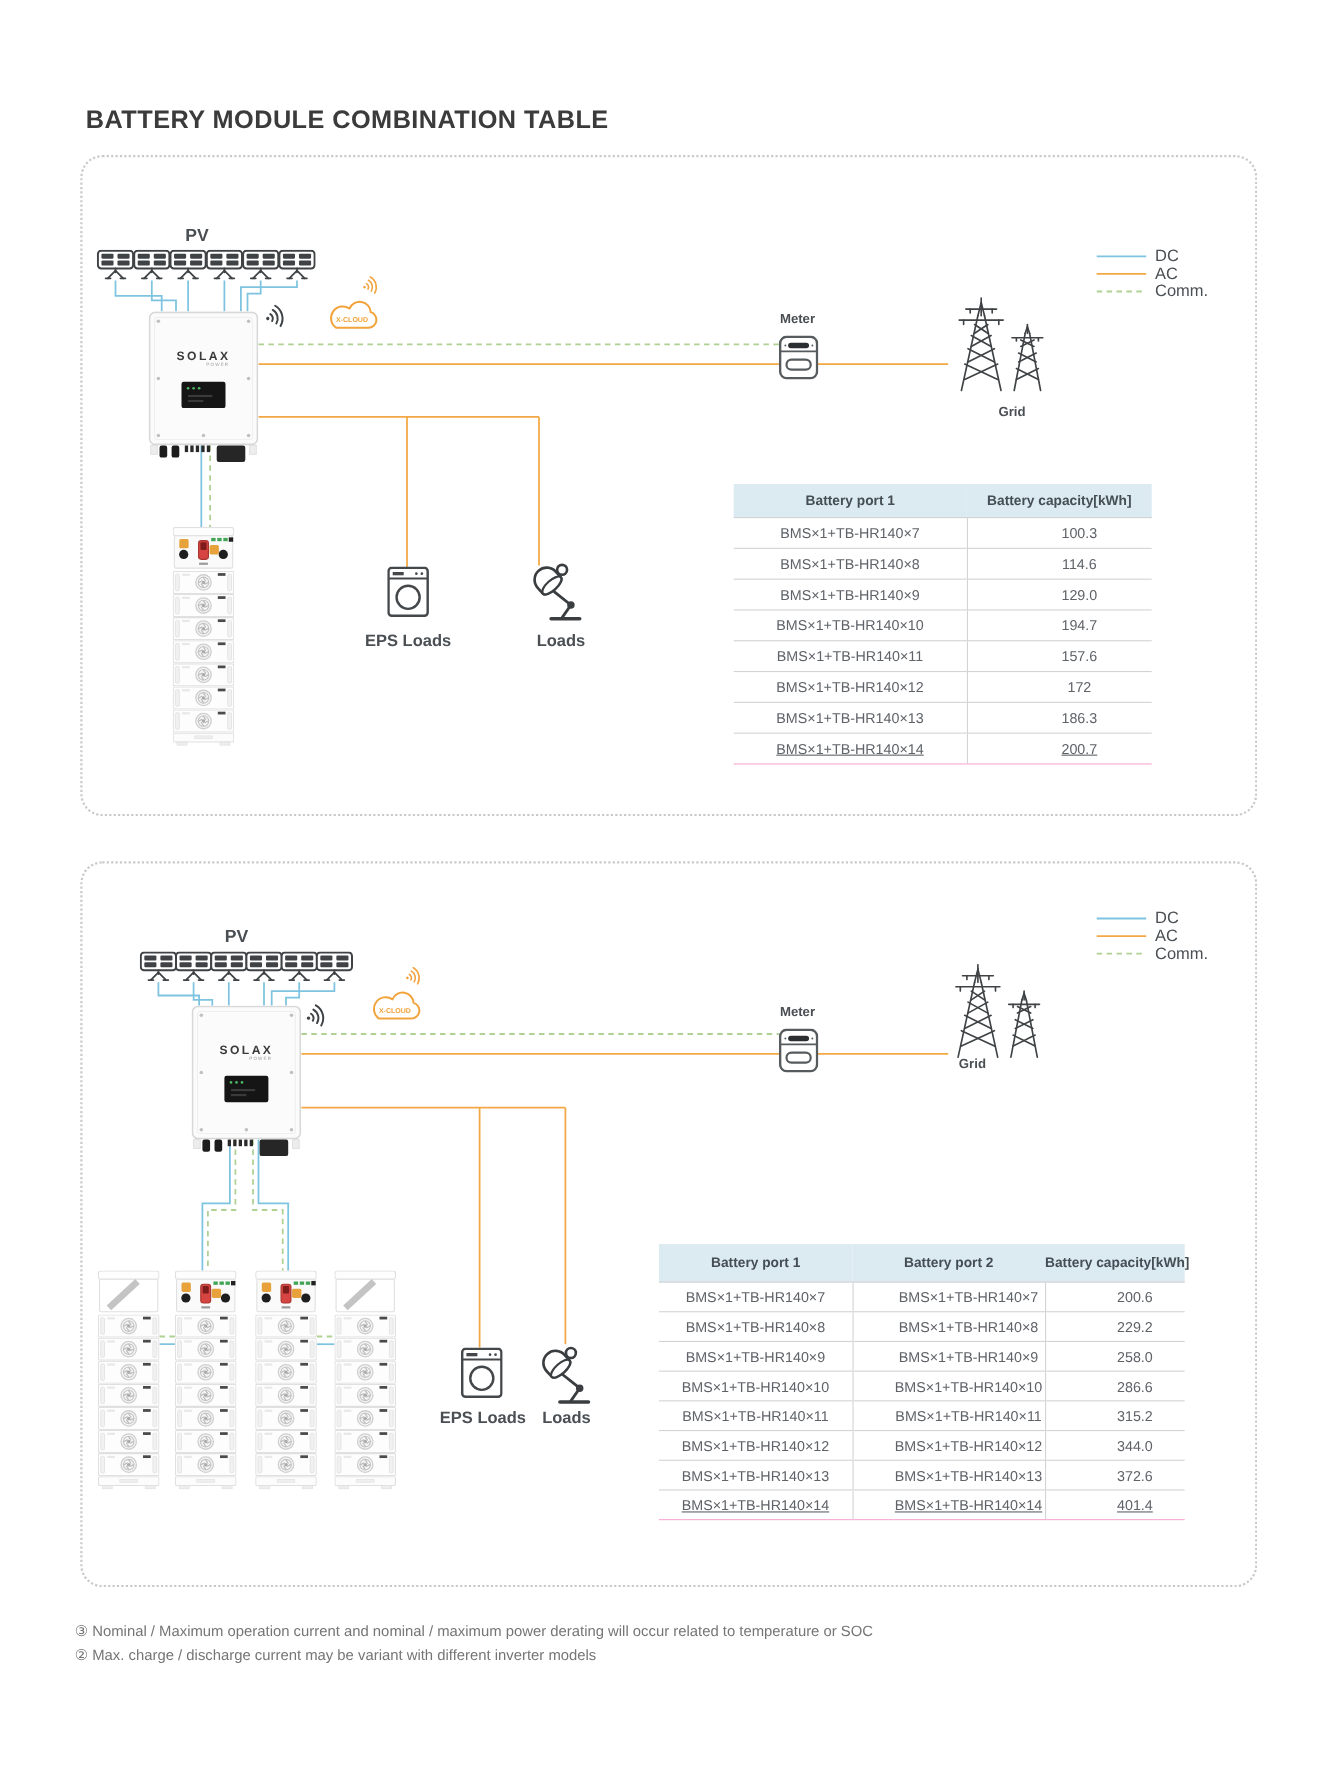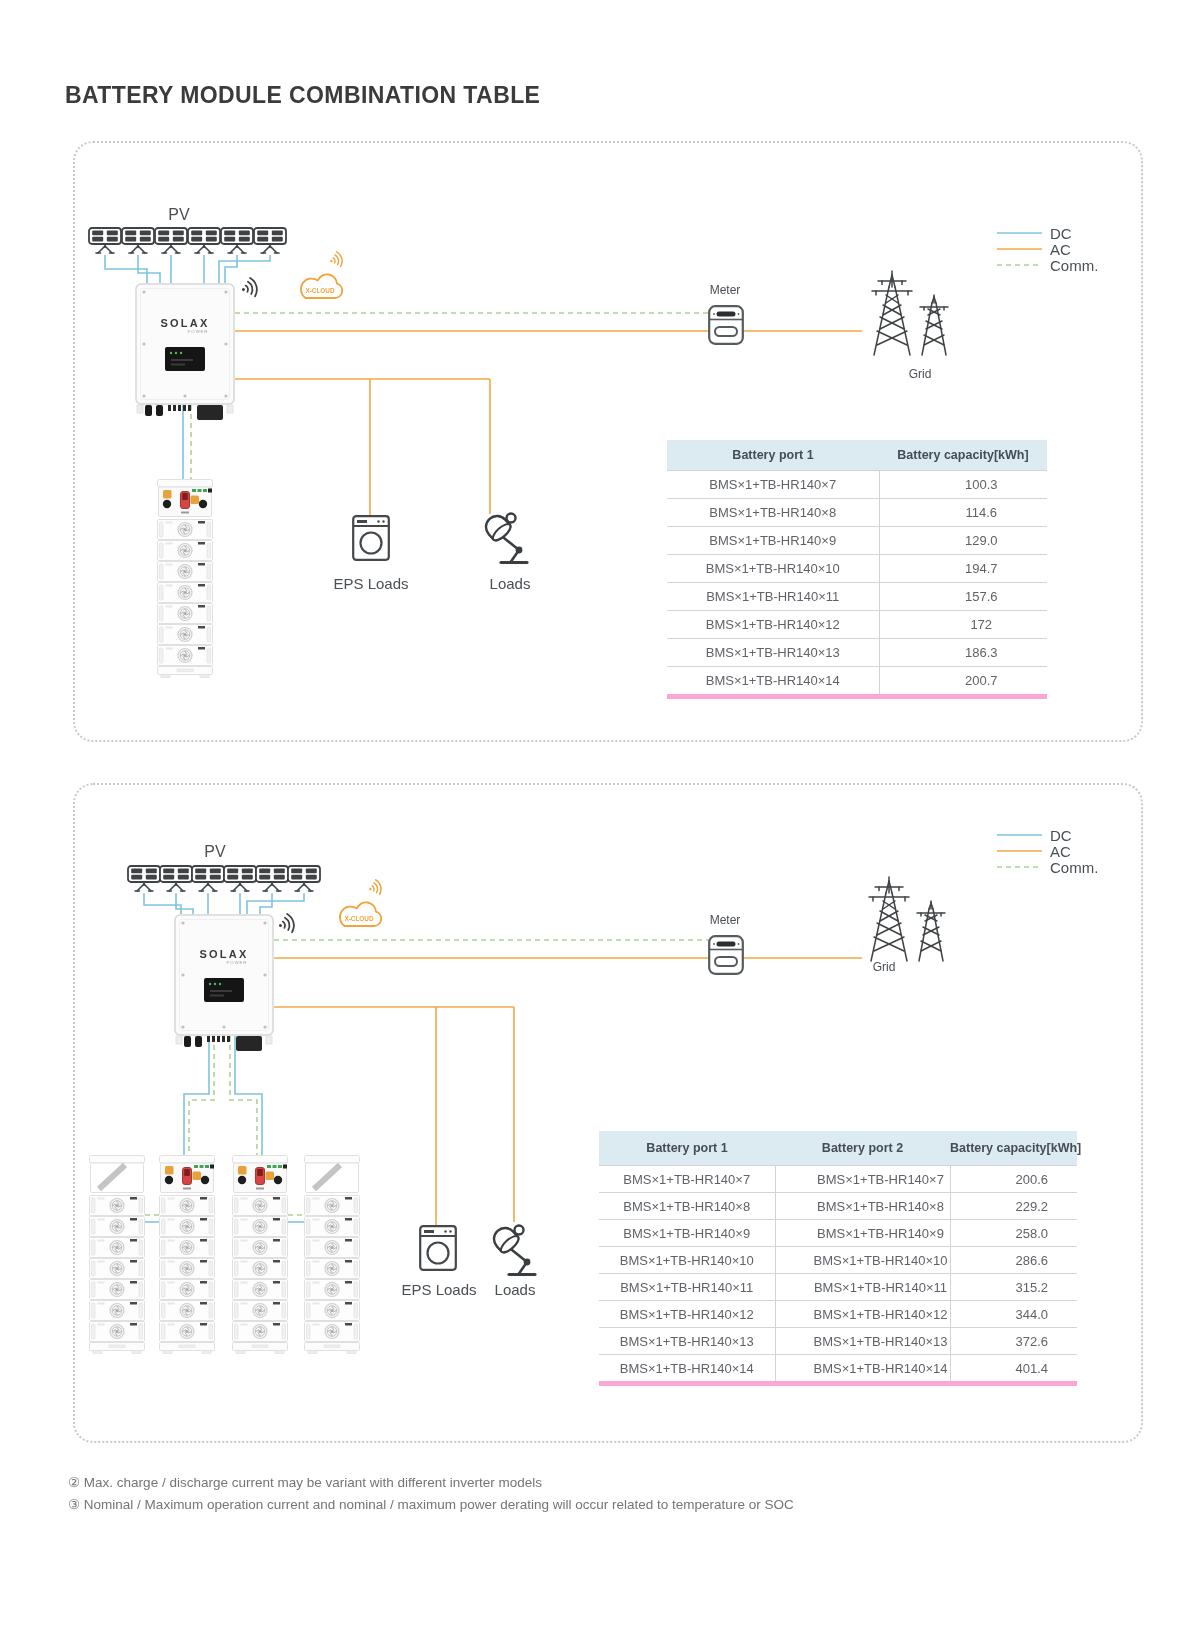--- a/index.html
+++ b/index.html
@@ -1,37 +1,37 @@
 <!DOCTYPE html>
 <html><head>
 <meta charset="utf-8">
 <style>
   html,body{margin:0;padding:0;background:#ffffff;}
   .page{position:relative;width:1200px;height:1628px;background:#fff;overflow:hidden;
         font-family:"Liberation Sans", sans-serif;}
-  .title{position:absolute;left:65px;top:82px;margin:0;font-size:23px;font-weight:600;
+  .title{position:absolute;left:65px;top:82px;margin:13px;font-size:23px;font-weight:600;
          letter-spacing:0.4px;color:#3b3b3b;}
   .panel{position:absolute;border:2px dotted #c9c9c9;border-radius:20px;}
   #panel1{left:73px;top:141px;width:1066px;height:597px;}
   #panel2{left:73px;top:783px;width:1066px;height:656px;}
   .art{position:absolute;left:0;top:0;}
-  .label{position:absolute;transform:translate(-50%,-50%);color:#4a4f54;white-space:nowrap;}
+  .label{position:absolute;transform:translate(-50%,-50%);color:#4a4f54;white-space:nowrap;font-weight:bold;}
   .lbl-pv{font-size:16px;}
   .lbl-sm{font-size:12px;}
   .lbl-md{font-size:15px;}
   .legend-text{position:absolute;transform:translateY(-50%);font-size:15px;color:#4a4f54;white-space:nowrap;}
   .defs-holder{position:absolute;width:0;height:0;overflow:hidden;}
   
   .dtable{position:absolute;border-collapse:collapse;table-layout:fixed;}
   .dtable th{background:#dcebf2;color:#454e54;font-weight:bold;font-size:12.5px;
              text-align:center;white-space:nowrap;padding:0;margin-top:24px;}
   .dtable td{color:#5f6368;font-size:13px;text-align:center;white-space:nowrap;padding:0;
              border-top:1px solid #d3d3d3;}
   .dtable td + td{border-left:1px solid #d3d3d3;padding-left:36px;}
-  .dtable tbody tr:last-child td{border-bottom:5px solid #f9a8d4;}
+  .dtable tbody tr:last-child td{border-bottom:1px solid #f9a8d4;text-decoration:underline;}
   #table1{left:592px;top:297px;width:380px;}
   #table1 th{height:30px;}
   #table1 td{height:27px;}
   #table2{left:524px;top:346px;width:478px;}
   #table2 th{height:34px;}
   #table2 td{height:26px;}
   .notes{position:absolute;left:68px;top:1472px;}
   .note{font-size:13.5px;color:#757575;line-height:22px;white-space:nowrap;}
   .comm-dash{stroke-dasharray:5 4;}
   .line{fill:none;stroke-width:1.6px;}
@@ -503,17 +503,17 @@
           <tr>
             <td>BMS×1+TB-HR140×14</td>
             <td>BMS×1+TB-HR140×14</td>
             <td>401.4</td>
           </tr>
         </tbody>
     </table>
   </div>
 
   <div class="notes">
+      <div class="note">③ Nominal / Maximum operation current and nominal / maximum power derating will occur related to temperature or SOC</div>
       <div class="note">② Max. charge / discharge current may be variant with different inverter models</div>
-      <div class="note">③ Nominal / Maximum operation current and nominal / maximum power derating will occur related to temperature or SOC</div>
     </div>
 
 </div>
 
 </body></html>

